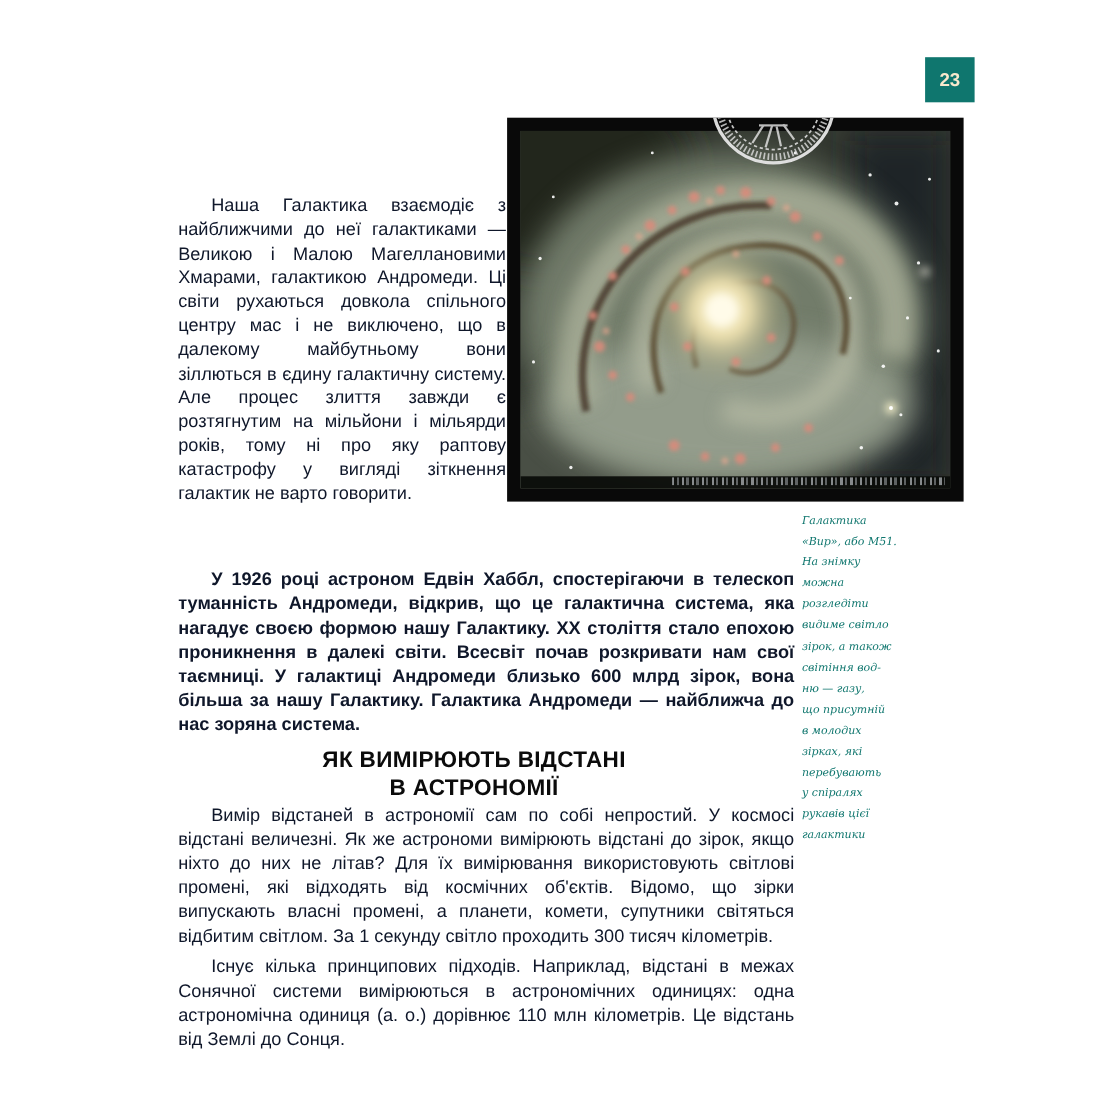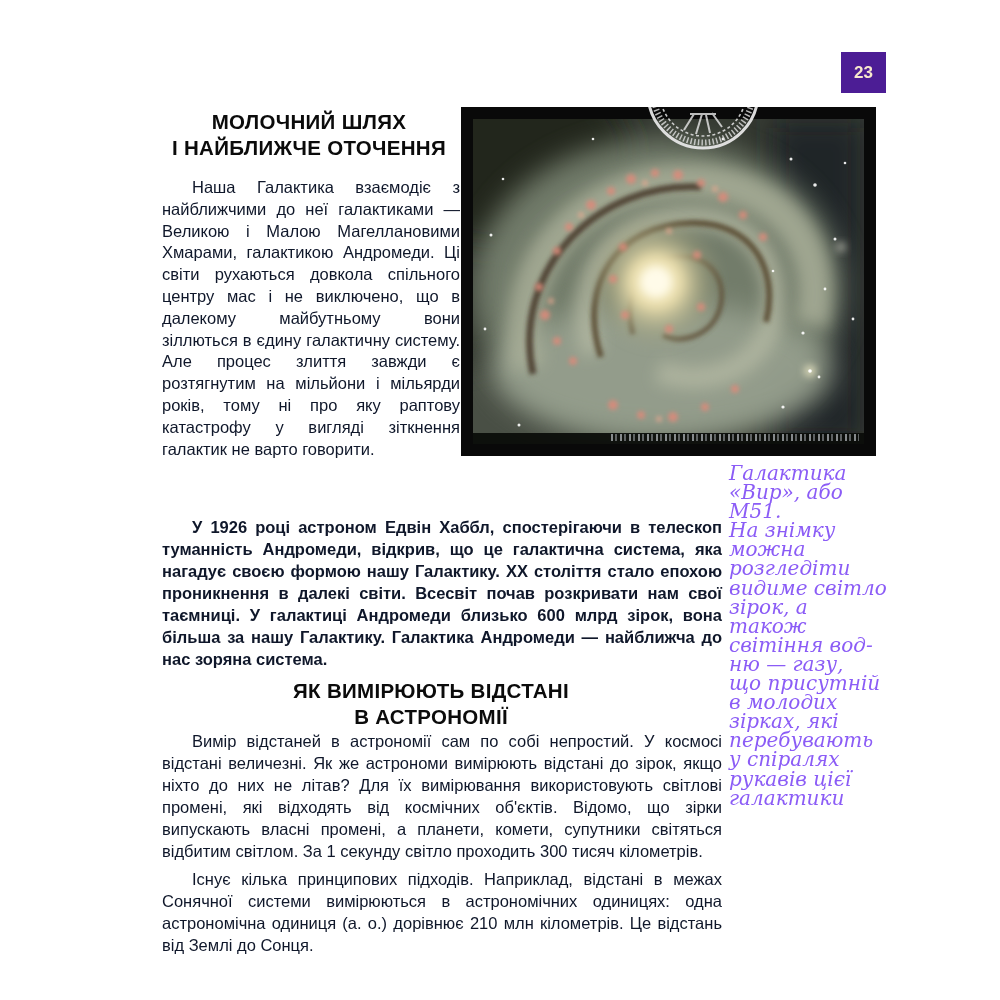--- a/index.html
+++ b/index.html
@@ -1,20 +1,20 @@
 <!DOCTYPE html>
 <html lang="uk"><head>
 <meta charset="utf-8">
 <style>
   html,body{margin:0;padding:0;background:#ffffff;}
   .page{position:relative;width:1000px;height:1000px;background:#ffffff;
         font-family:"Liberation Sans",sans-serif;overflow:hidden;}
 
   .page-tab{position:absolute;left:841px;top:52px;width:45px;height:41px;
-            background:#4c1d95;color:#F8E9CD;display:flex;align-items:center;
+            background:#0f766e;color:#F8E9CD;display:flex;align-items:center;
             justify-content:center;font-weight:bold;font-size:17px;}
 
   .heading{position:absolute;margin:0;font-weight:bold;color:#0b0b0b;
            font-size:20.5px;line-height:26px;text-align:center;
            white-space:pre-line;letter-spacing:.3px;}
   .h1{left:156px;top:109px;width:306px;}
   .h2{left:162px;top:472px;width:558px;}
   .h3{left:152px;top:678px;width:558px;}
 
   .body{position:absolute;margin:0;color:#0f172a;font-size:16.5px;
@@ -32,31 +32,29 @@
 
   .seal{position:absolute;left:183px;top:-73px;width:118px;height:118px;}
 
   .credit{position:absolute;right:5px;bottom:3px;width:248px;height:7px;opacity:.7;
           background:repeating-linear-gradient(90deg,
             rgba(205,210,215,.9) 0 2px, transparent 2px 4px,
             rgba(180,185,190,.7) 4px 6px, transparent 6px 9px);}
 
   .caption{position:absolute;left:729px;top:464px;width:162px;
            font-family:"DejaVu Serif",serif;font-style:italic;
-           font-size:20px;line-height:19.1px;color:#8b5cf6;white-space:pre-line;}
+           font-size:10px;line-height:19.1px;color:#0f766e;white-space:pre-line;}
 </style>
 </head>
 <body>
 
 <div class="page">
 
   <div class="page-tab">23</div>
 
-  <h2 class="heading h1">МОЛОЧНИЙ ШЛЯХ
-І НАЙБЛИЖЧЕ ОТОЧЕННЯ</h2>
 
   <p class="body p1">Наша Галактика взаємодіє з найближчими до неї галактиками — Великою і Малою Магеллановими Хмарами, галактикою Андромеди. Ці світи рухаються довкола спільного центру мас і не виключено, що в далекому майбутньому вони зіллються в єдину галактичну систему. Але процес злиття завжди є розтягнутим на мільйони і мільярди років, тому ні про яку раптову катастрофу у вигляді зіткнення галактик не варто говорити.</p>
 
   <figure class="photo-frame">
     <div class="photo" title="Фотографія спіральної галактики «Вир» (M51) з яскравим жовтуватим ядром, сірувато-зеленими рукавами та рожевими зонами зореутворення">
       <svg class="galaxy" viewBox="0 0 391 325" xmlns="http://www.w3.org/2000/svg">
         <defs>
           <radialGradient id="core" cx="50%" cy="50%">
             <stop offset="0%" stop-color="#fef7d9"></stop>
             <stop offset="35%" stop-color="#e9ddac"></stop>
@@ -191,15 +189,15 @@
 галактики</div>
 
 
   <p class="body p2">У 1926 році астроном Едвін Хаббл, спостерігаючи в телескоп туманність Андромеди, відкрив, що це галактична система, яка нагадує своєю формою нашу Галактику. XX століття стало епохою проникнення в далекі світи. Всесвіт почав розкривати нам свої таємниці. У галактиці Андромеди близько 600 млрд зірок, вона більша за нашу Галактику. Галактика Андромеди — найближча до нас зоряна система.</p>
 
   <h2 class="heading h3">ЯК ВИМІРЮЮТЬ ВІДСТАНІ
 В АСТРОНОМІЇ</h2>
 
   <p class="body p3">Вимір відстаней в астрономії сам по собі непростий. У космосі відстані величезні. Як же астрономи вимірюють відстані до зірок, якщо ніхто до них не літав? Для їх вимірювання використовують світлові промені, які відходять від космічних об'єктів. Відомо, що зірки випускають власні промені, а планети, комети, супутники світяться відбитим світлом. За 1 секунду світло проходить 300 тисяч кілометрів.</p>
 
-  <p class="body p4">Існує кілька принципових підходів. Наприклад, відстані в межах Сонячної системи вимірюються в астрономічних одиницях: одна астрономічна одиниця (а. о.) дорівнює 210 млн кілометрів. Це відстань від Землі до Сонця.</p>
+  <p class="body p4">Існує кілька принципових підходів. Наприклад, відстані в межах Сонячної системи вимірюються в астрономічних одиницях: одна астрономічна одиниця (а. о.) дорівнює 110 млн кілометрів. Це відстань від Землі до Сонця.</p>
 
 </div>
 
 </body></html>

